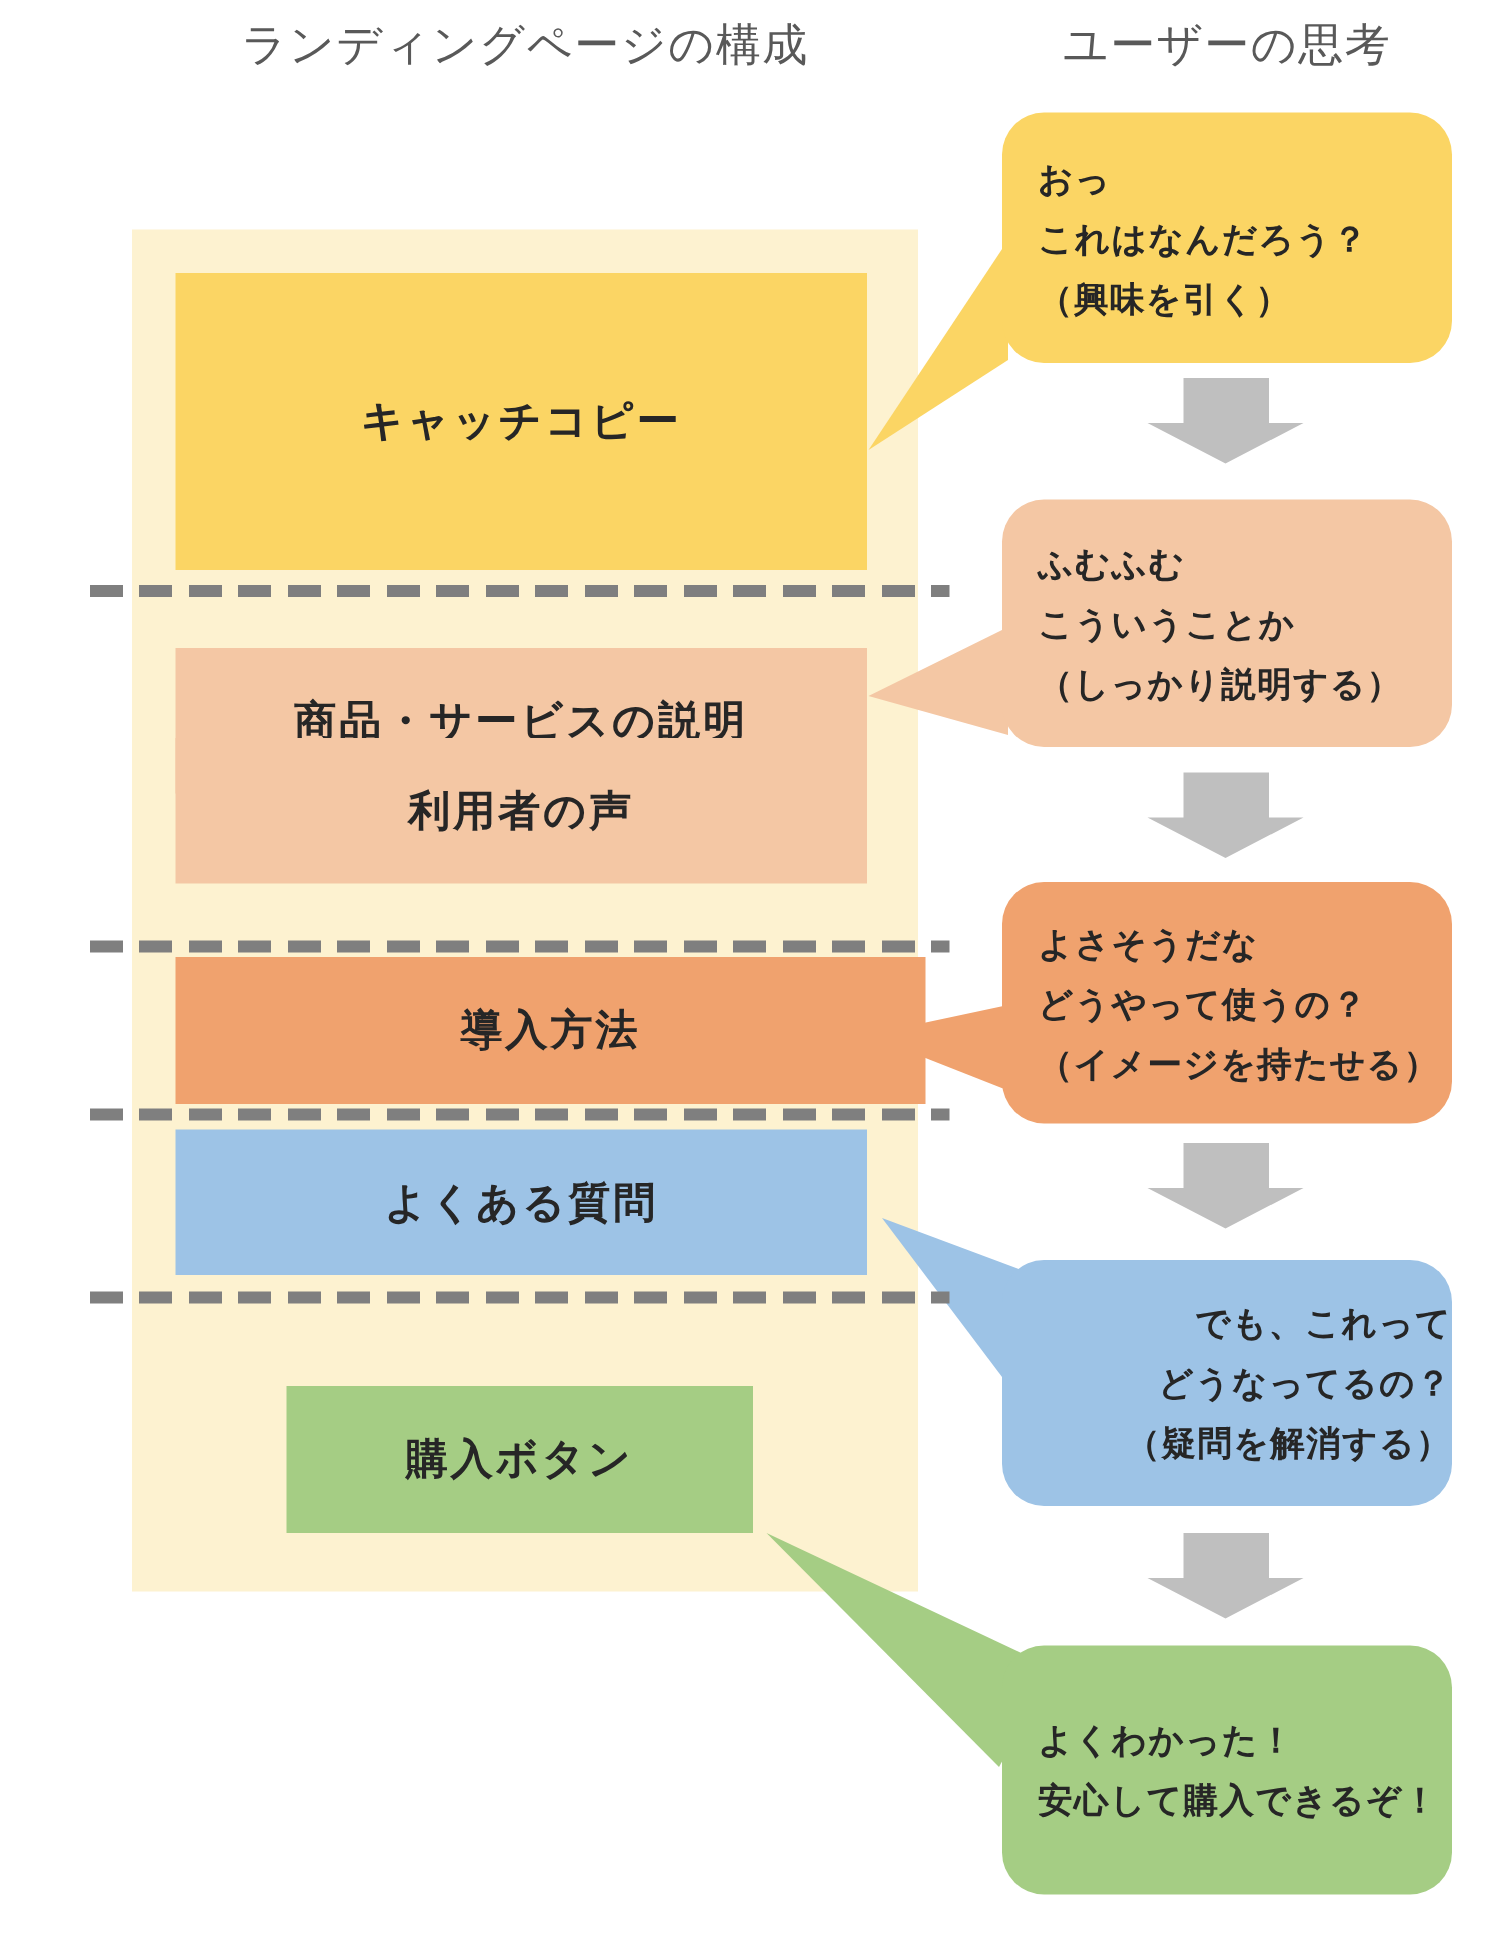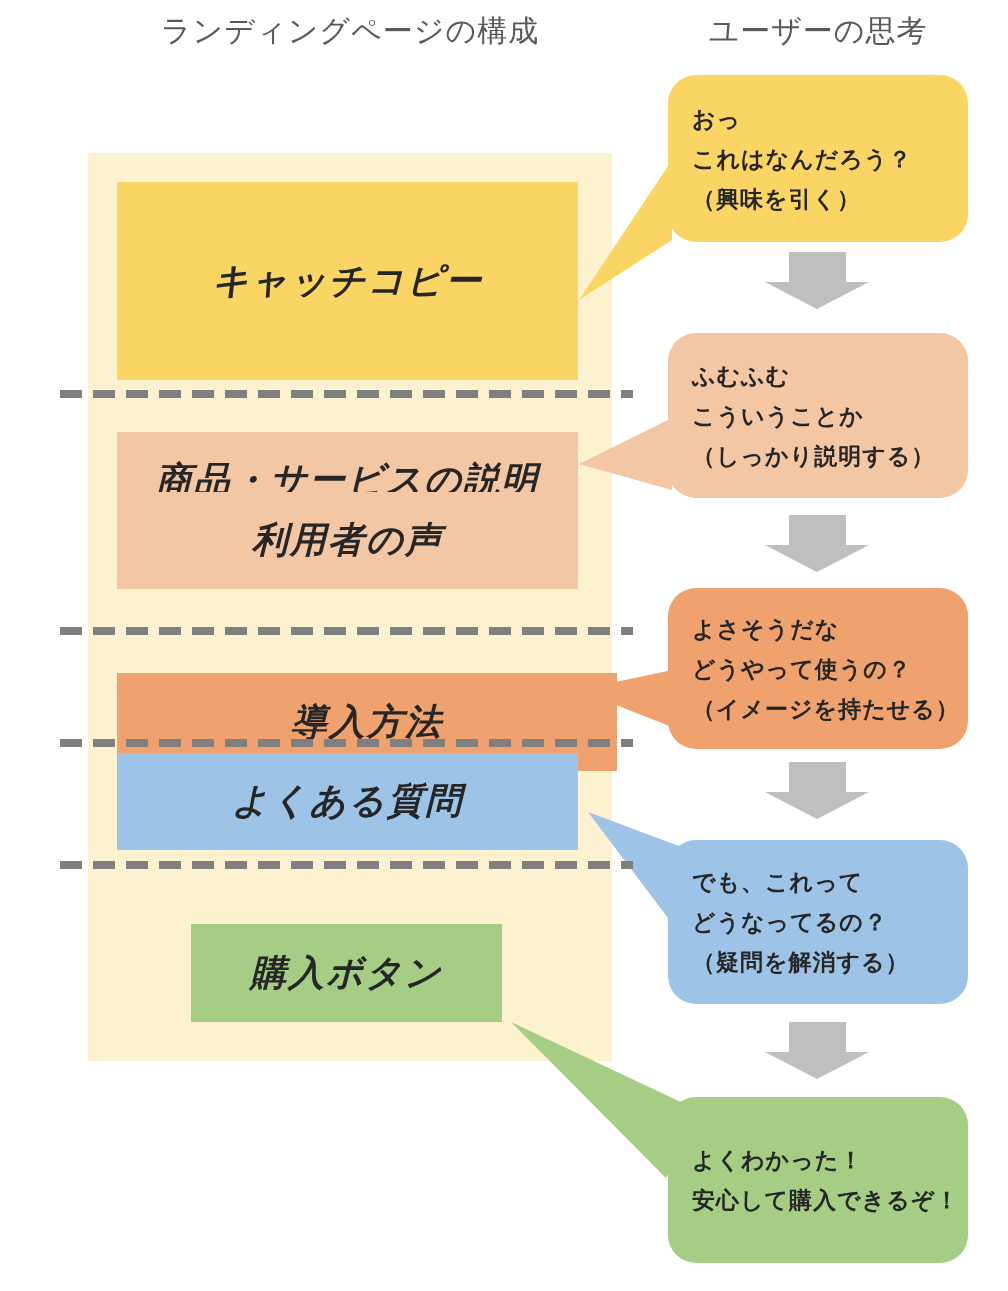--- a/index.html
+++ b/index.html
@@ -34,31 +34,30 @@
     width: 524px; height: 908px;
   }
 
   #svg-layer { position: absolute; left: 0; top: 0; }
 
   .section {
     position: absolute;
     display: flex;
     align-items: center;
     justify-content: center;
-    font-size: 36px;
+    font-size: 28px;
     font-weight: bold;
     color: #262626;
     letter-spacing: 2px;
     white-space: nowrap;
-    font-style: italic;
   }
   #sec-1 { left: 117px; top: 182px; width: 461px; height: 198px; }
   #sec-2 { left: 117px; top: 432px; width: 461px; height: 97px;  }
   #sec-3 { left: 117px; top: 492px; width: 461px; height: 97px;  }
-  #sec-4 { left: 117px; top: 673px; width: 500px; height: 98px;  }
+  #sec-4 { left: 117px; top: 638px; width: 500px; height: 98px;  }
   #sec-5 { left: 117px; top: 753px; width: 461px; height: 97px;  }
   #sec-6 { left: 191px; top: 924px; width: 311px; height: 98px;  }
 
   .divider {
     position: absolute;
     left: 60px;
     width: 573px;
     height: 8px;
     background: repeating-linear-gradient(90deg, #7F7F7F 0 22px, transparent 22px 33px);
   }
@@ -81,21 +80,21 @@
     font-size: 23px;
     font-weight: bold;
     color: #262626;
     line-height: 40px;
     letter-spacing: 1px;
     white-space: nowrap;
   }
   #bub-1 { top: 75px;   height: 167px; }
   #bub-2 { top: 333px;  height: 165px; }
   #bub-3 { top: 588px;  height: 161px; }
-  #bub-4 { top: 840px;  height: 164px; }
+  #bub-4 { top: 840px;  height: 164px; align-items: flex-end; }
   #bub-5 { top: 1097px; height: 166px; }
 </style>
 </head>
 <body>
 
 <div id="canvas">
 
   <div class="col-title" id="title-left">ランディングページの構成</div>
   <div class="col-title" id="title-right">ユーザーの思考</div>
 

